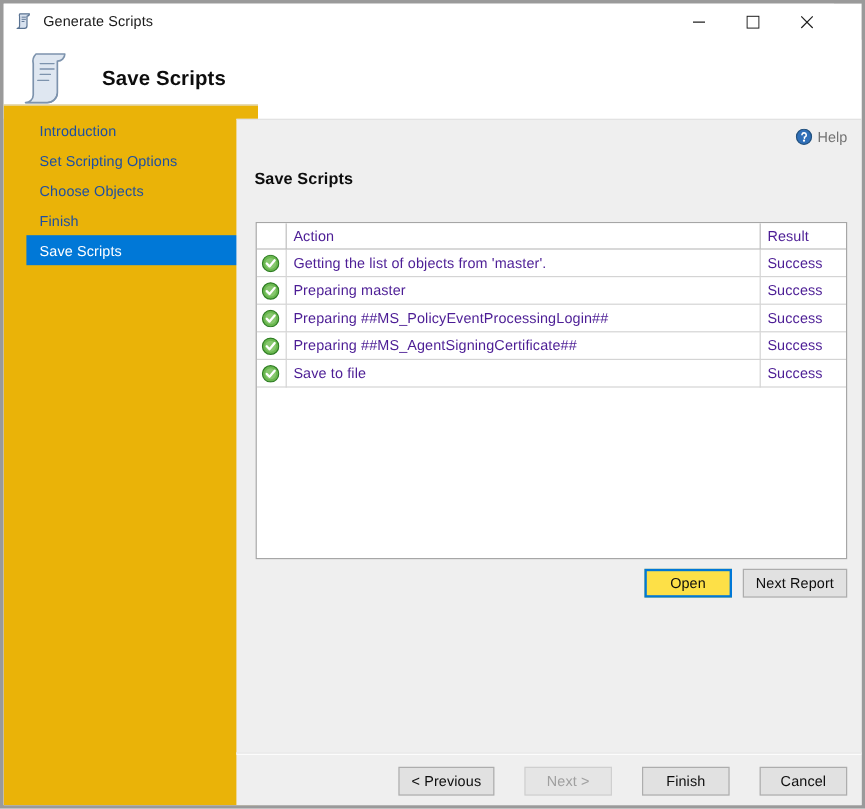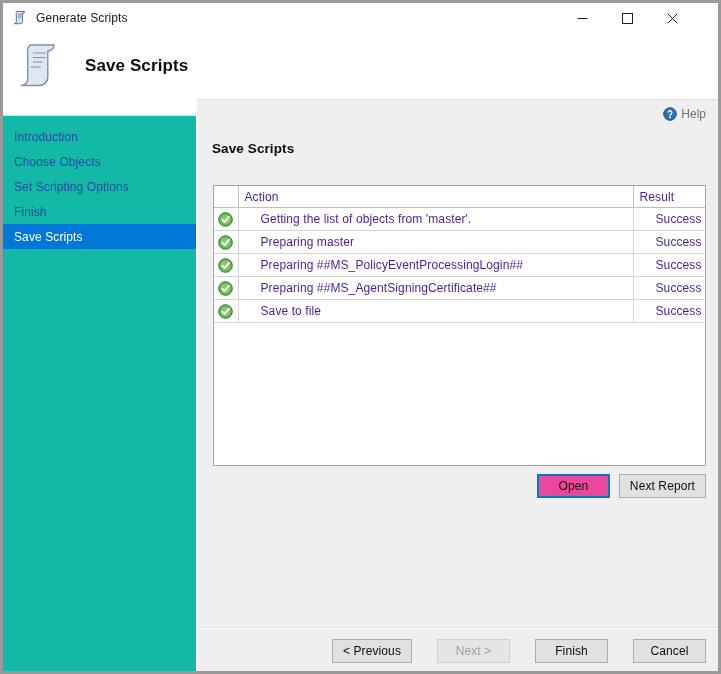--- a/index.html
+++ b/index.html
@@ -80,25 +80,26 @@
     margin-left: 22px;
     font-size: 17px;
     font-weight: bold;
     color: #0d0d0d;
     letter-spacing: .1px;
   }
 
   
   #sidebar {
     position: absolute;
-    left: 0; top: 112px;
+    left: 0; top: 84px;
     width: 193px;
     bottom: 0;
-    background: #14b8a6;
+    background: #eab308;
     border-top: 1px solid #e2e2e2;
+    padding-left: 19px;
   }
   .side-item {
     height: 25px;
     display: flex;
     align-items: center;
     padding-left: 11px;
     font-size: 12px;
     color: #1d4fa3;
     letter-spacing: .1px;
   }
@@ -171,21 +172,21 @@
     padding: 0 0 0 6px;
     letter-spacing: .1px;
   }
   #grid thead th.th-icon { padding: 0; }
   #grid thead th:last-child { border-right: 0; }
 
   #grid tbody td {
     height: 22px;
     border-bottom: 1px solid #d4d4d4;
     border-right: 1px solid #d4d4d4;
-    padding: 0 0 0 22px;
+    padding: 0 0 0 6px;
     vertical-align: middle;
     white-space: nowrap;
     overflow: hidden;
     letter-spacing: .1px;
   }
   #grid tbody td:last-child { border-right: 0; }
   #grid tbody td.td-icon {
     padding: 0;
     text-align: center;
     border-right: 1px solid #d4d4d4;
@@ -212,21 +213,21 @@
     background: #e1e1e1;
     border: 1px solid #adadad;
     height: 24px;
     min-width: 73px;
     padding: 0 10px;
     box-sizing: border-box;
     letter-spacing: .1px;
   }
   .btn.focused {
     border: 2px solid #0078d7;
-    background: #ec4899;
+    background: #fde047;
   }
   .btn.disabled {
     color: #a0a0a0;
     background: #e5e5e5;
     border-color: #cfcfcf;
   }
 
   
   #footer-sep {
     position: absolute;
@@ -287,24 +288,24 @@
       </svg>
     </span>
     <span id="header-title">Save Scripts</span>
   </div>
 
   <div id="sidebar">
     <div class="side-item">
       <span>Introduction</span>
     </div>
     <div class="side-item">
+      <span>Set Scripting Options</span>
+    </div>
+    <div class="side-item">
       <span>Choose Objects</span>
-    </div>
-    <div class="side-item">
-      <span>Set Scripting Options</span>
     </div>
     <div class="side-item">
       <span>Finish</span>
     </div>
     <div class="side-item selected">
       <span>Save Scripts</span>
     </div>
   </div>
 
   <div id="content">

